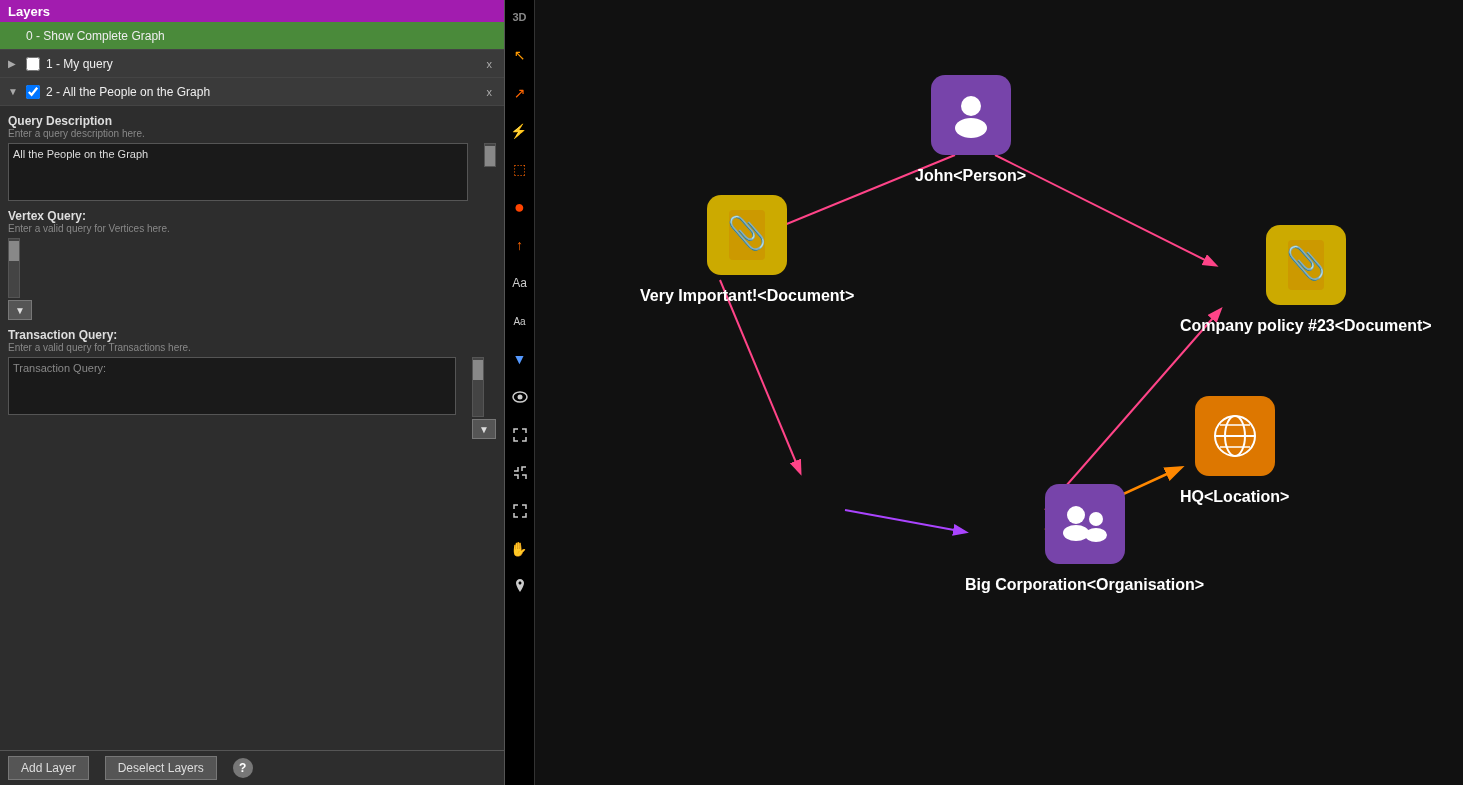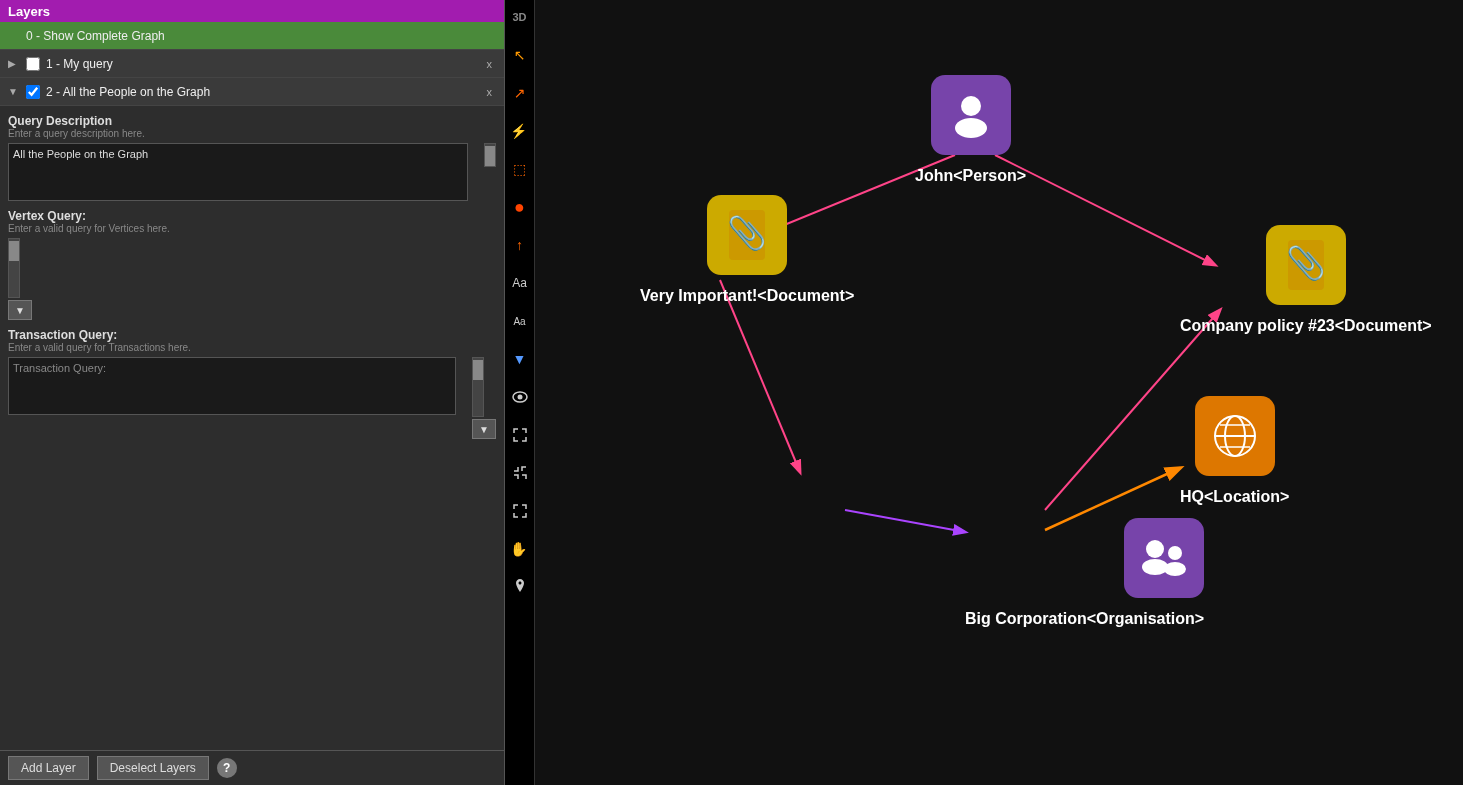--- a/index.html
+++ b/index.html
@@ -137,21 +137,21 @@
       height: 20px;
     }
 
     #bottom-bar {
       height: 35px;
       background: #2d2d2d;
       border-top: 1px solid #555;
       display: flex;
       align-items: center;
       padding: 0 8px;
-      gap: 8px;
+      gap: 16px;
     }
 
     .bottom-btn {
       background: #555;
       border: 1px solid #777;
       color: #ddd;
       font-size: 12px;
       padding: 4px 12px;
       cursor: pointer;
     }
@@ -421,21 +421,21 @@
     <div class="node-icon yellow">
       <svg width="44" height="54" viewBox="0 0 44 54">
           <rect x="4" y="2" width="36" height="50" rx="4" fill="#cc9900"></rect>
           <text x="22" y="36" text-anchor="middle" font-size="32" fill="#eeee00">📎</text>
         </svg>
     </div>
     <div class="node-label">Company policy #23&lt;Document&gt;</div>
   </div>
 
 
-  <div class="graph-node" style="left:430px; top:518px;align-items:flex-end;">
+  <div class="graph-node" style="left:430px; top:484px;">
     <div class="node-icon purple">
       <svg width="54" height="54" viewBox="0 0 54 54">
         <circle cx="18" cy="18" r="9" fill="white"></circle>
         <ellipse cx="18" cy="36" rx="13" ry="8" fill="white"></ellipse>
         <circle cx="38" cy="22" r="7" fill="white"></circle>
         <ellipse cx="38" cy="38" rx="11" ry="7" fill="white"></ellipse>
       </svg>
     </div>
     <div class="node-label">Big Corporation&lt;Organisation&gt;</div>
   </div>

